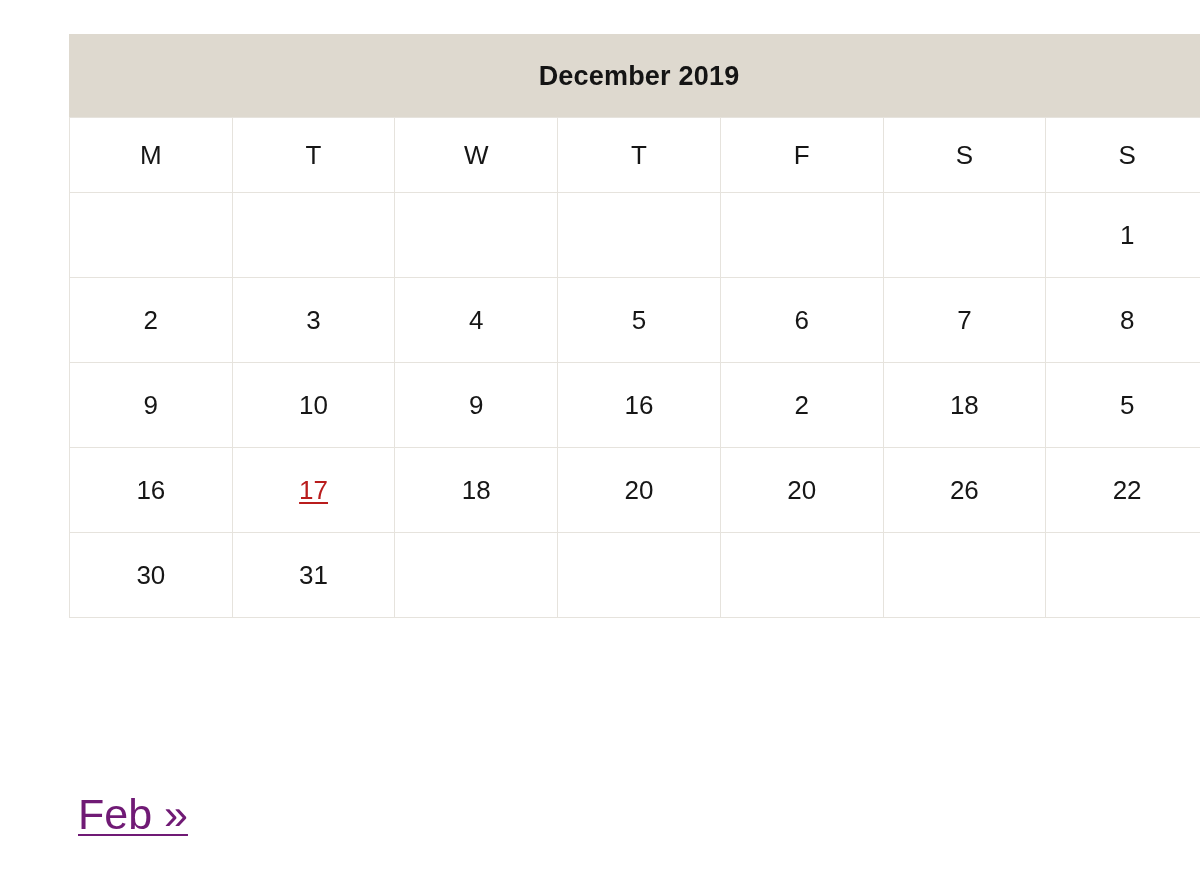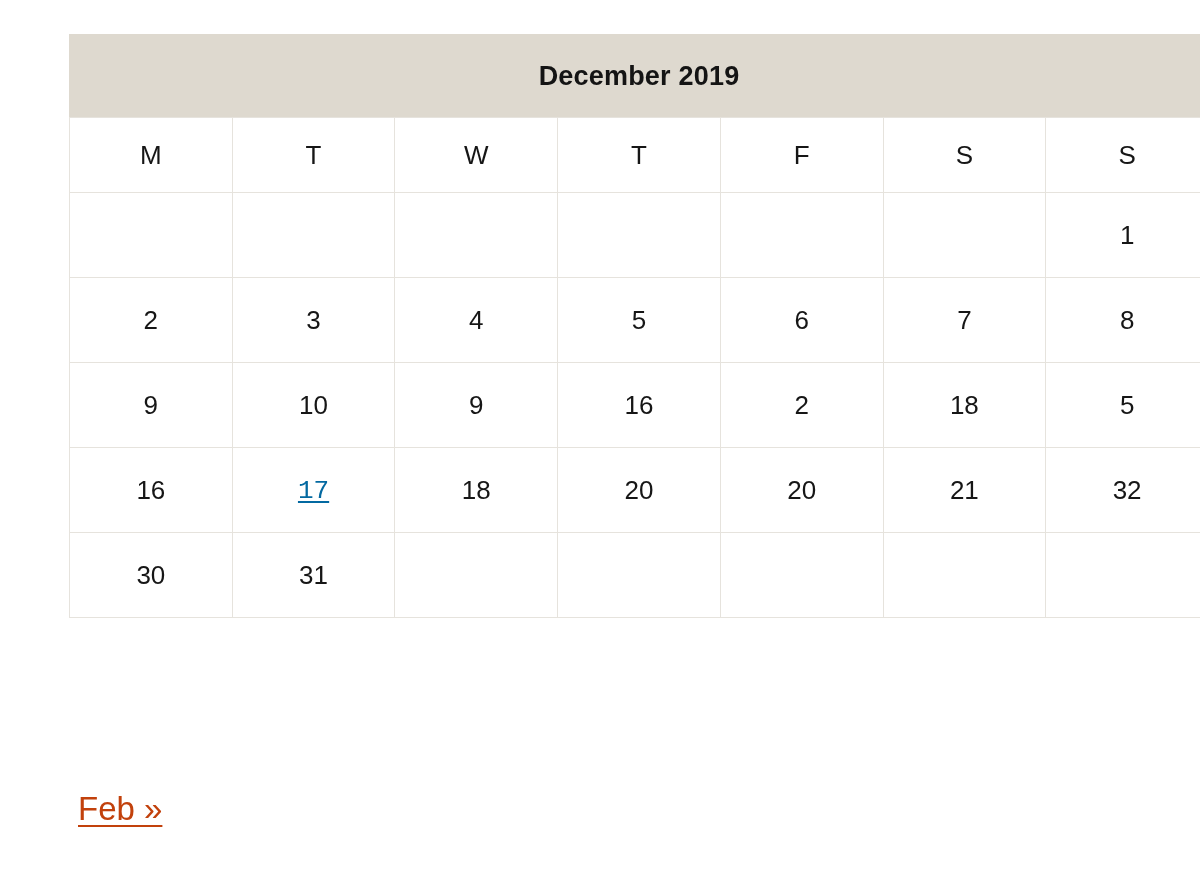--- a/index.html
+++ b/index.html
@@ -67,38 +67,37 @@
     background: #ffffff;
   }
   td.day a.daylink,
   td.day span.daynum {
     color: #161616;
     text-decoration: none;
     font-size: 26px;
   }
   td.today a.daylink,
   td.today span.daynum {
-    color: #0369a1;
+    color: #b91c1c;
     text-decoration: underline;
     text-decoration-thickness: 2px;
     text-underline-offset: 3px;
-    font-family: Liberation Mono, monospace;
   }
 
   
   .cal-nav {
     position: absolute;
     left: 78px;
     top: 790px;
     width: 1060px;
     height: 60px;
   }
   .cal-nav a {
-    color: #c2410c;
-    font-size: 33px;
+    color: #701a75;
+    font-size: 43px;
     text-decoration: underline;
     text-decoration-thickness: 2px;
     text-underline-offset: 5px;
   }
   .cal-nav .next { float: left; }
 </style>
 </head>
 <body>
 
 <div class="page">
@@ -144,22 +143,22 @@
           <td class="day"><span class="daynum">2</span></td>
           <td class="day"><span class="daynum">18</span></td>
           <td class="day"><span class="daynum">5</span></td>
         </tr>
         <tr>
           <td class="day"><span class="daynum">16</span></td>
           <td class="day today"><a class="daylink" href="#">17</a></td>
           <td class="day"><span class="daynum">18</span></td>
           <td class="day"><span class="daynum">20</span></td>
           <td class="day"><span class="daynum">20</span></td>
-          <td class="day"><span class="daynum">21</span></td>
-          <td class="day"><span class="daynum">32</span></td>
+          <td class="day"><span class="daynum">26</span></td>
+          <td class="day"><span class="daynum">22</span></td>
         </tr>
         <tr>
           <td class="day"><span class="daynum">30</span></td>
           <td class="day"><span class="daynum">31</span></td>
           <td class="empty"></td>
           <td class="empty"></td>
           <td class="empty"></td>
           <td class="empty"></td>
           <td class="empty"></td>
         </tr>

